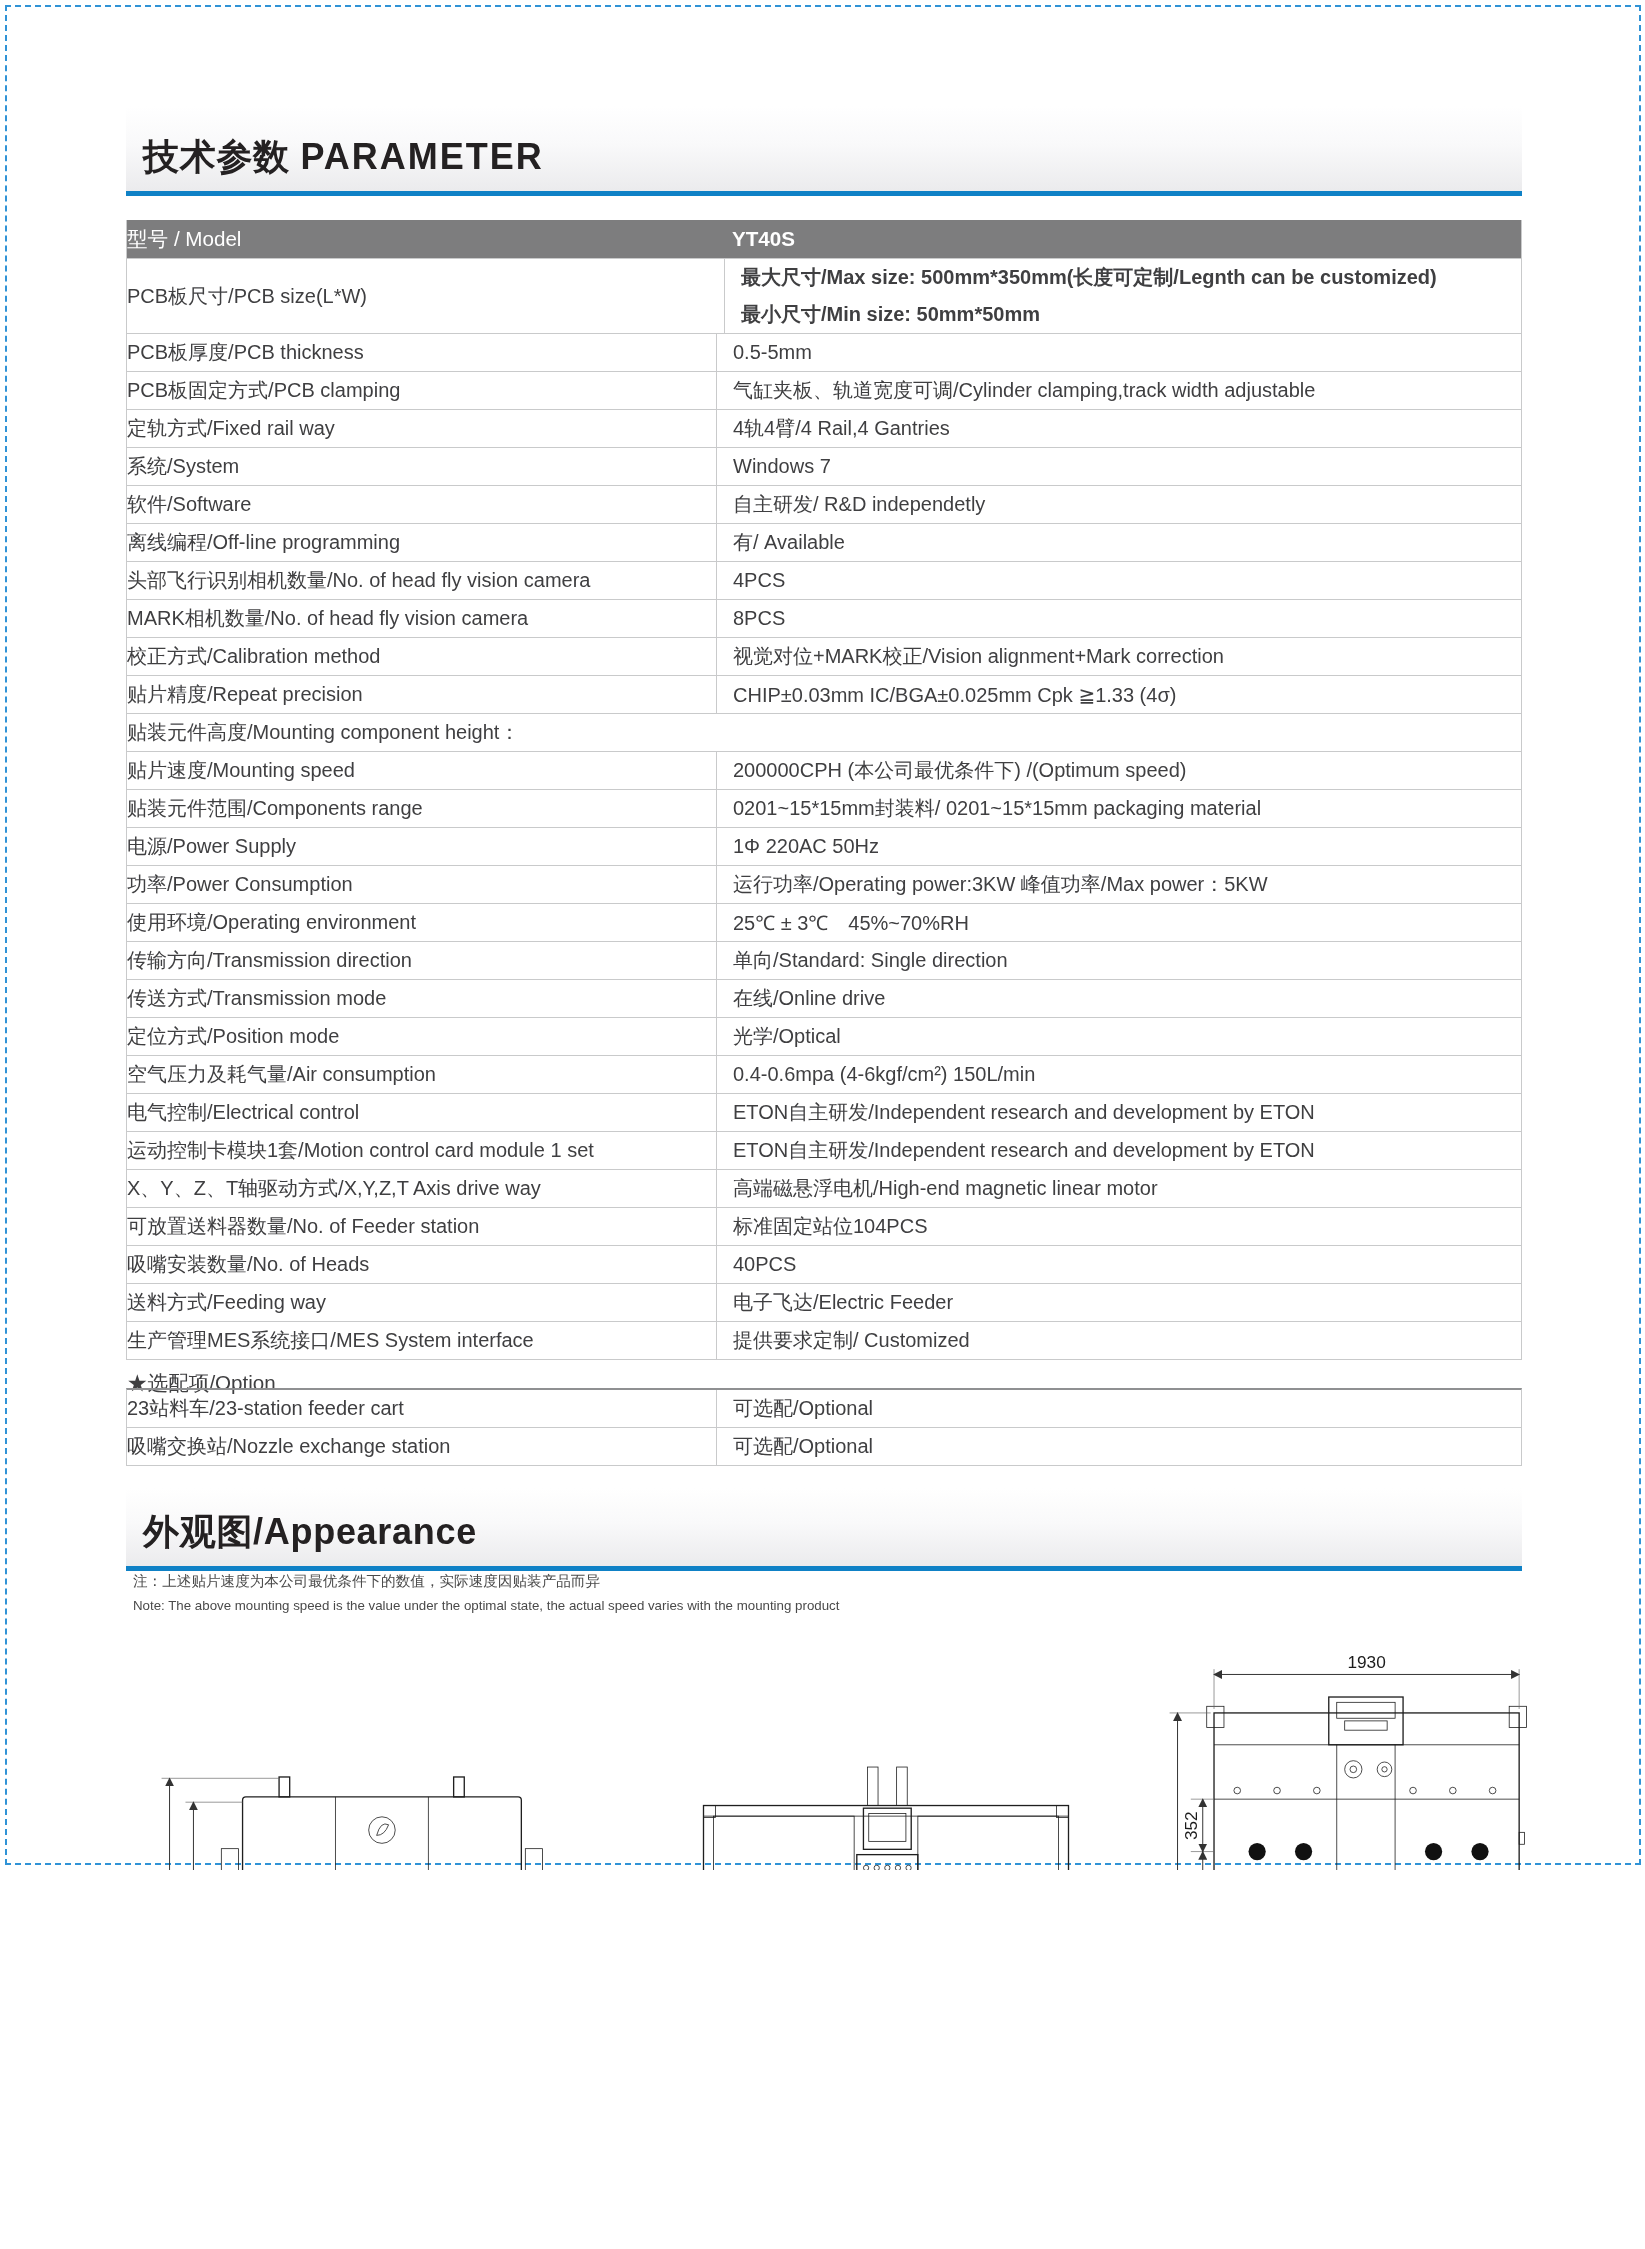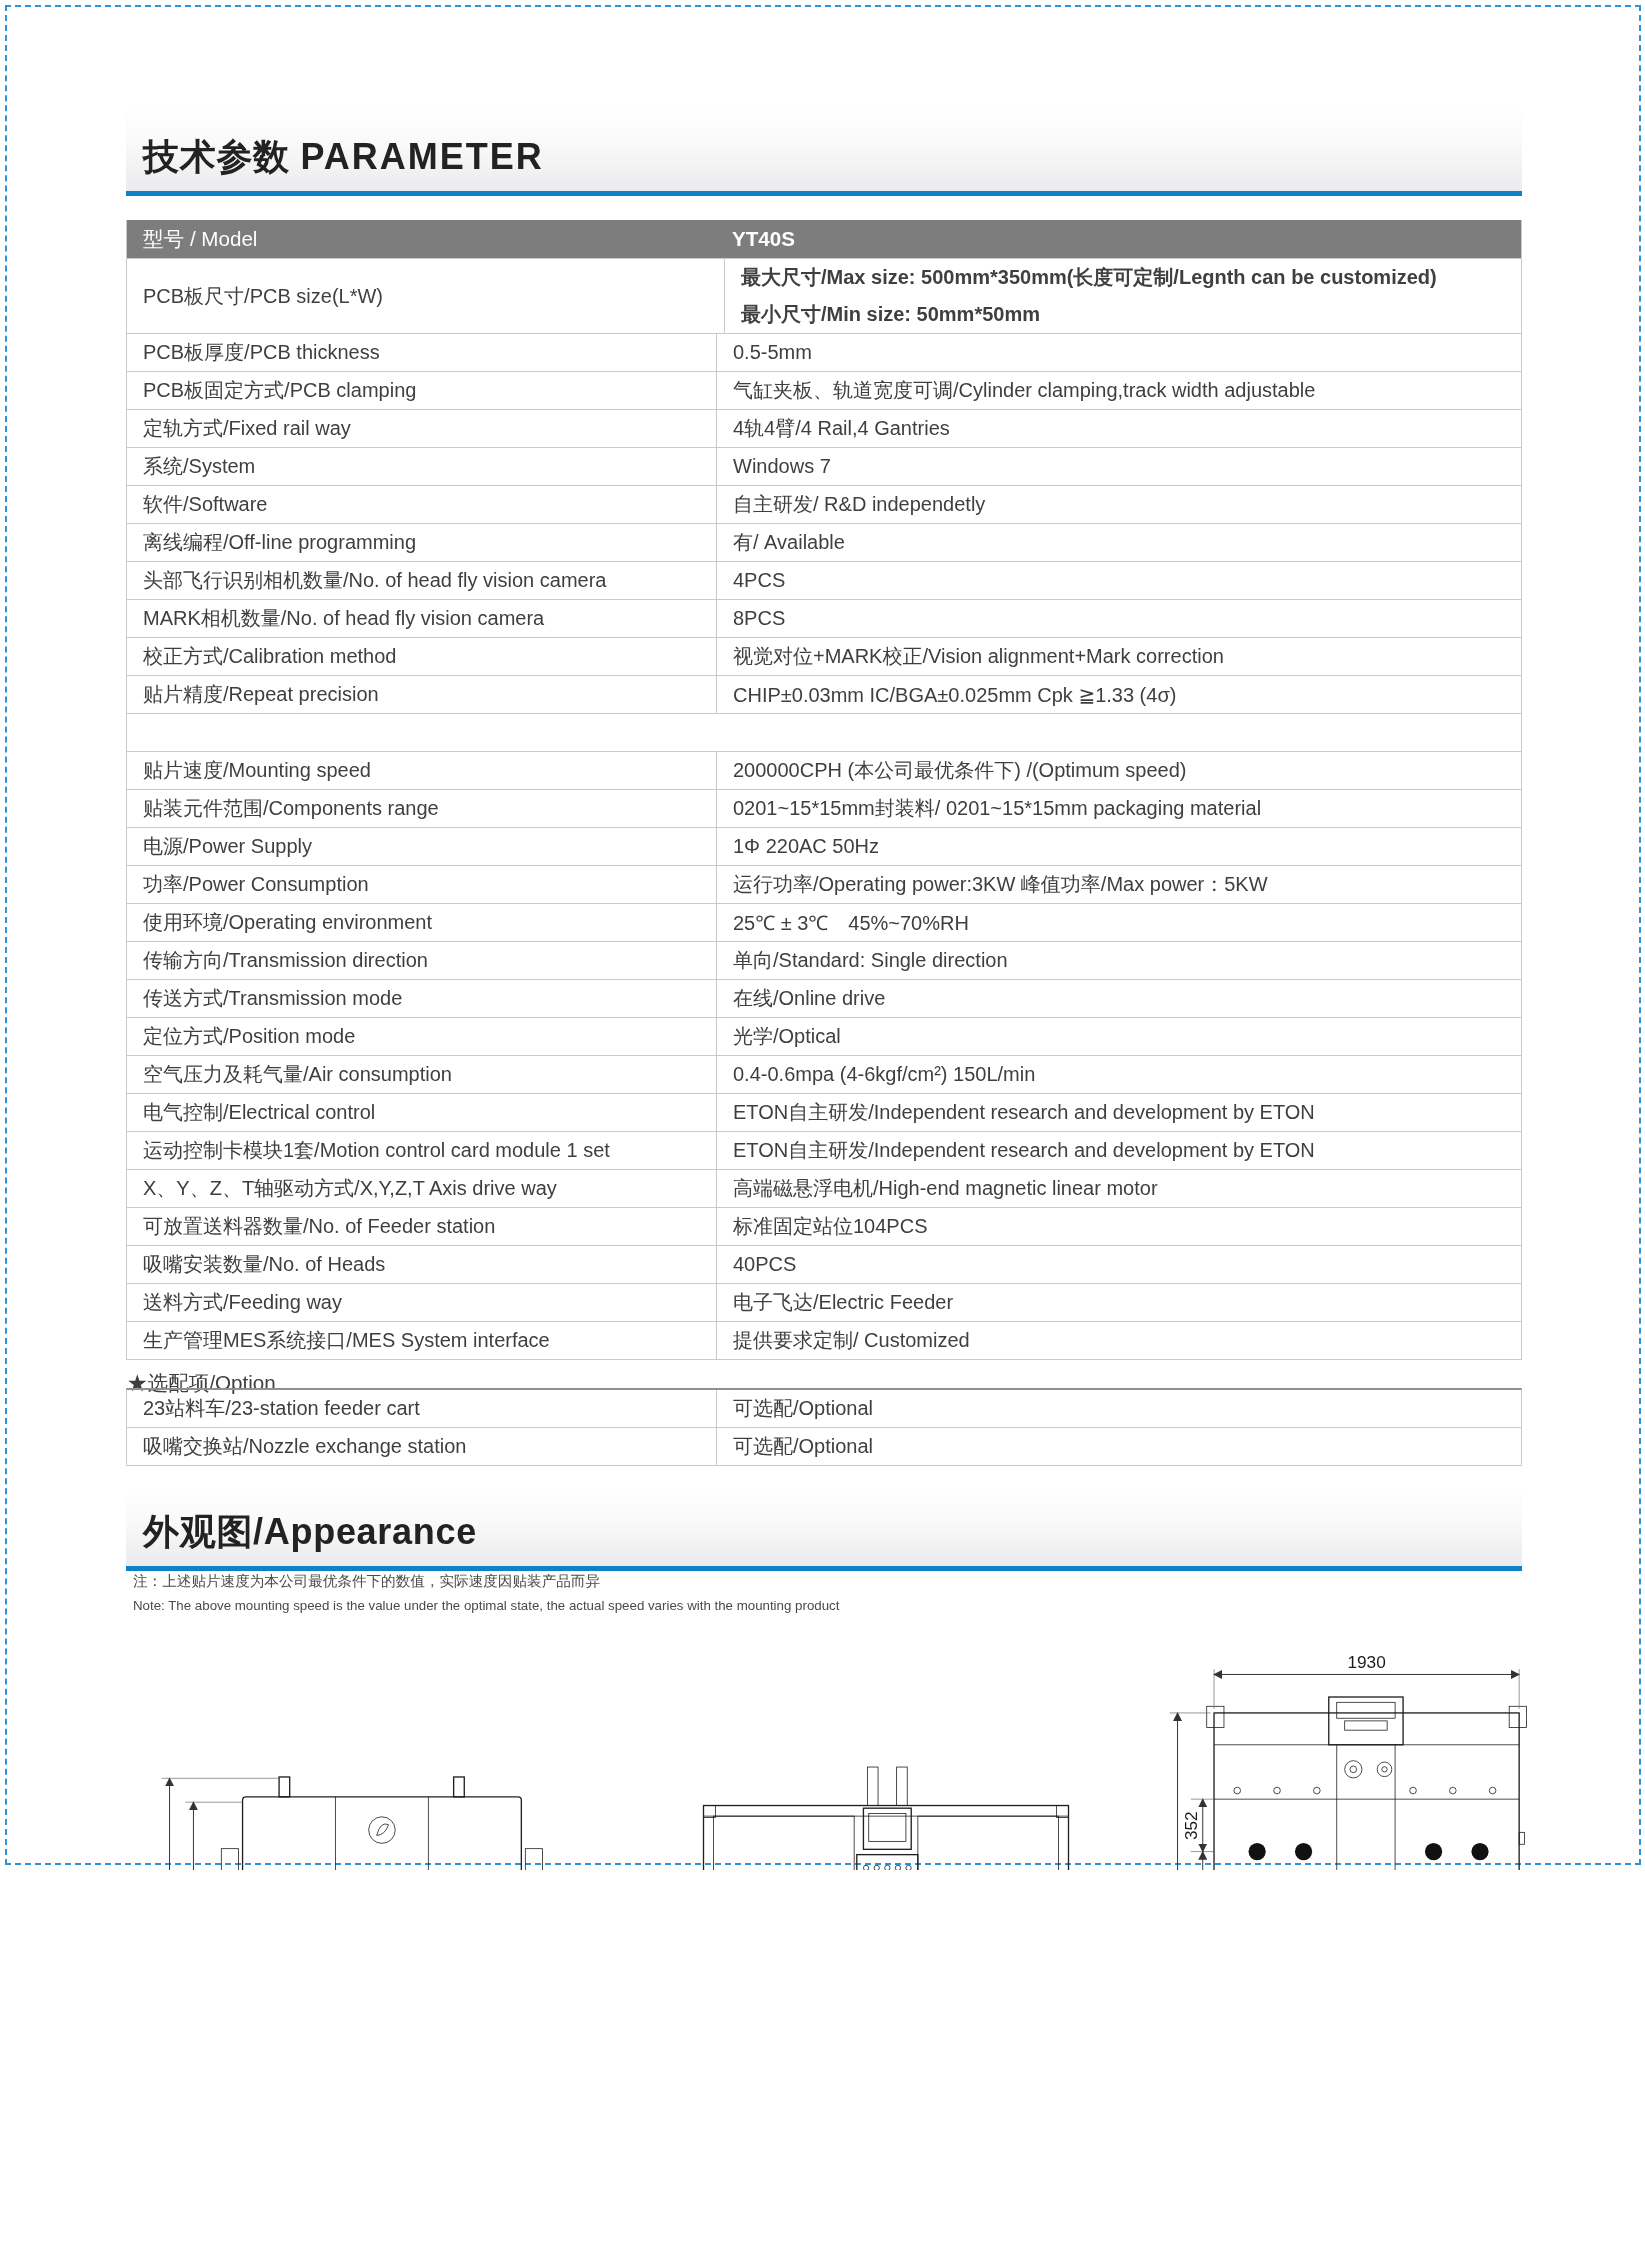--- a/index.html
+++ b/index.html
@@ -19,21 +19,21 @@
 
   
   .spec-table{position:absolute;left:126px;top:220px;width:1396px;color:#3f3f41;
         border-left:1.3px solid #c9cacb;border-right:1.3px solid #c9cacb;border-bottom:1.3px solid #c9cacb;
         box-sizing:border-box;}
   .thead{display:flex;align-items:center;background:#7d7d7e;color:#ffffff;height:38px;font-size:20.6px;}
   .thead .c1{font-weight:normal;}
   .thead .c2{font-weight:bold;}
   .tr{display:flex;border-top:1.3px solid #c9cacb;min-height:37px;font-size:20px;}
   .td{display:flex;flex-direction:column;justify-content:center;box-sizing:border-box;}
-  .c1{width:589px;padding-left:16px;box-sizing:border-box;}
+  .c1{width:589px;padding-left:0;box-sizing:border-box;}
   .c2{flex:1;padding-left:16px;box-sizing:border-box;}
   .tr .c2{border-left:1.3px solid #c9cacb;}
   .tr.tall{min-height:73px;gap:8px;}
   .tr.tall .vline{line-height:1.85;font-weight:bold;}
 
   
   .option-title{position:absolute;left:127px;top:1369px;font-size:20.6px;color:#3f3f41;}
   .option-table{position:absolute;left:126px;top:1388px;width:1396px;color:#3f3f41;
         border-top:2px solid #8f9092;border-bottom:1.3px solid #c9cacb;
         border-left:1.3px solid #c9cacb;border-right:1.3px solid #c9cacb;box-sizing:border-box;}
@@ -118,20 +118,21 @@
       </div>
     <div class="tr">
         <div class="td c1">校正方式/Calibration method</div>
         <div class="td c2">视觉对位+MARK校正/Vision alignment+Mark correction</div>
       </div>
     <div class="tr">
         <div class="td c1">贴片精度/Repeat precision</div>
         <div class="td c2">CHIP±0.03mm IC/BGA±0.025mm   Cpk ≧1.33 (4σ)</div>
       </div>
     <div class="tr">
+        <div class="td c1">贴装元件高度/Mounting component height：</div>
       </div>
     <div class="tr">
         <div class="td c1">贴片速度/Mounting speed</div>
         <div class="td c2">200000CPH (本公司最优条件下) /(Optimum speed)</div>
       </div>
     <div class="tr">
         <div class="td c1">贴装元件范围/Components range</div>
         <div class="td c2">0201~15*15mm封装料/ 0201~15*15mm packaging material</div>
       </div>
     <div class="tr">

